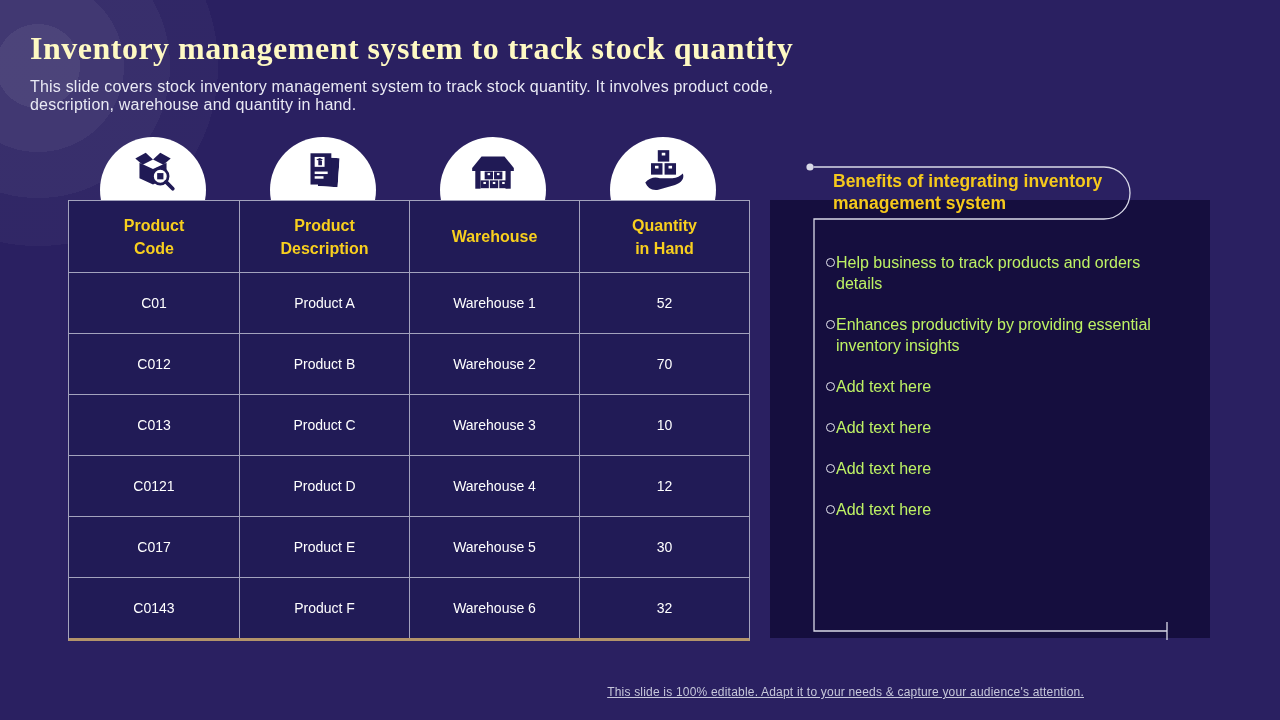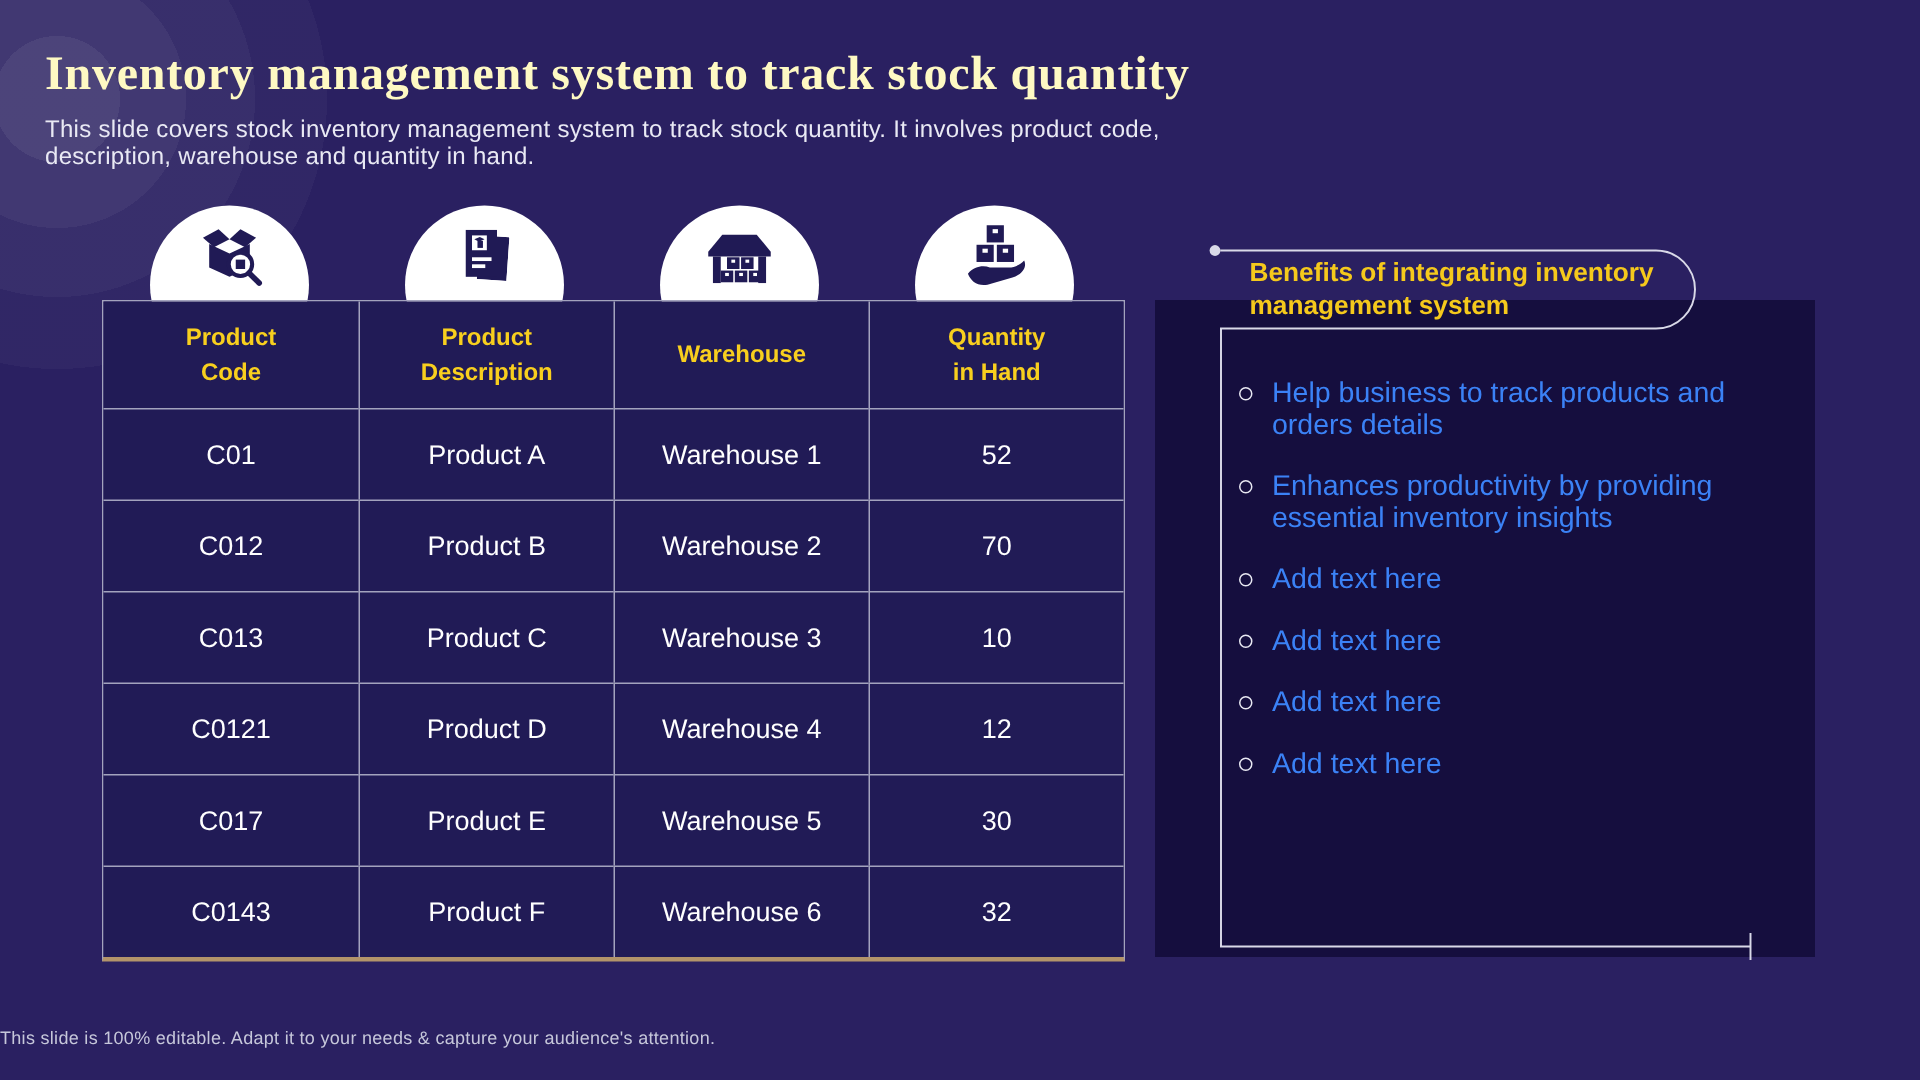--- a/index.html
+++ b/index.html
@@ -57,48 +57,48 @@
     display:flex;align-items:center;justify-content:center;
     text-align:center;
     border-left:1px solid #a3a3bd;border-top:1px solid #a3a3bd;
   }
   .table > div:nth-child(4n+1){border-left:none;}
   .table > div:nth-child(-n+4){border-top:none;}
   .th{
     color:#f8cf1e;font-weight:bold;font-size:16px;line-height:23px;
     white-space:pre-line;
   }
-  .td{color:#ffffff;font-size:18px;}
+  .td{color:#ffffff;font-size:14px;}
 
   
   .panel{
     position:absolute;left:770px;top:200px;width:440px;height:438px;
     background:#150e3e;z-index:1;
   }
   .connector{position:absolute;left:0;top:0;z-index:3;pointer-events:none;}
   .benefits-title{
     position:absolute;left:833px;top:170px;width:312px;z-index:4;
     color:#f5c91c;font-weight:bold;font-size:17.5px;line-height:22px;
   }
   .benefits-list{
     position:absolute;left:826px;top:252px;width:356px;z-index:4;
     list-style:none;margin:0;padding:0;
   }
   .benefits-list li{
-    display:flex;gap:13px;margin-bottom:20px;
-    color:#3b82f6;font-size:19px;line-height:21px;
+    display:flex;gap:1px;margin-bottom:20px;
+    color:#bef264;font-size:16px;line-height:21px;
   }
   .bullet{
     flex:0 0 auto;width:7px;height:7px;border-radius:50%;
     border:1.4px solid #e8e8f2;margin-top:6px;background:transparent;
   }
 
   .footer{
-    position:absolute;left:0;top:685px;width:1084px;text-align:left;
-    font-size:12px;color:#c6c7da;letter-spacing:0.2px;
+    position:absolute;left:0;top:685px;width:1084px;text-align:right;
+    font-size:12px;color:#c6c7da;letter-spacing:0.2px;text-decoration:underline;
   }
 </style>
 </head>
 <body>
 
 <div class="slide">
 
   <div class="rings"></div>
 
   <div class="title">Inventory management system to track stock quantity</div>

